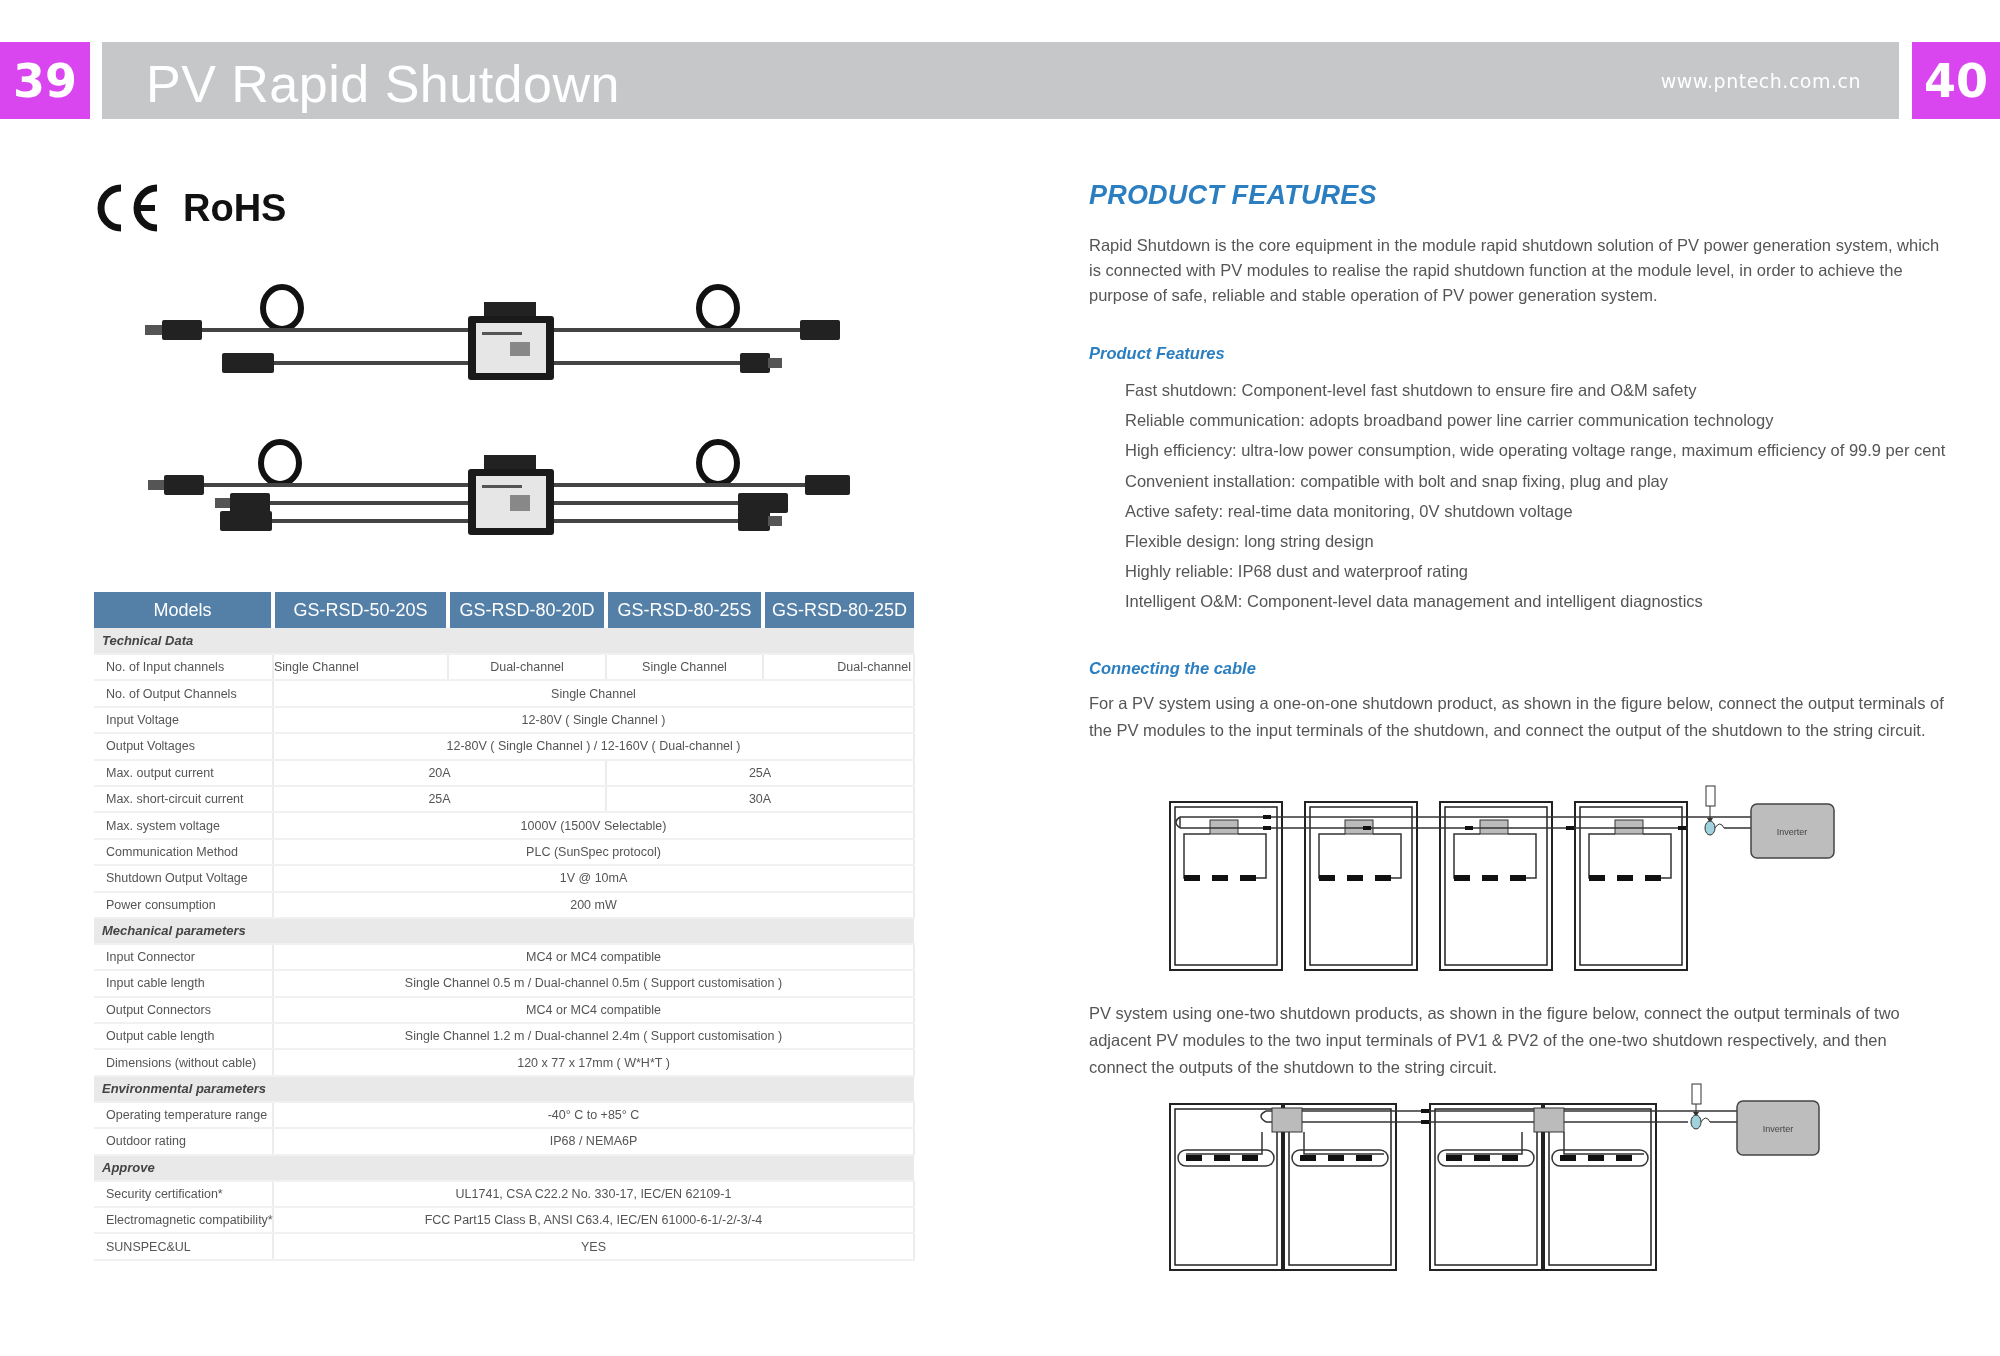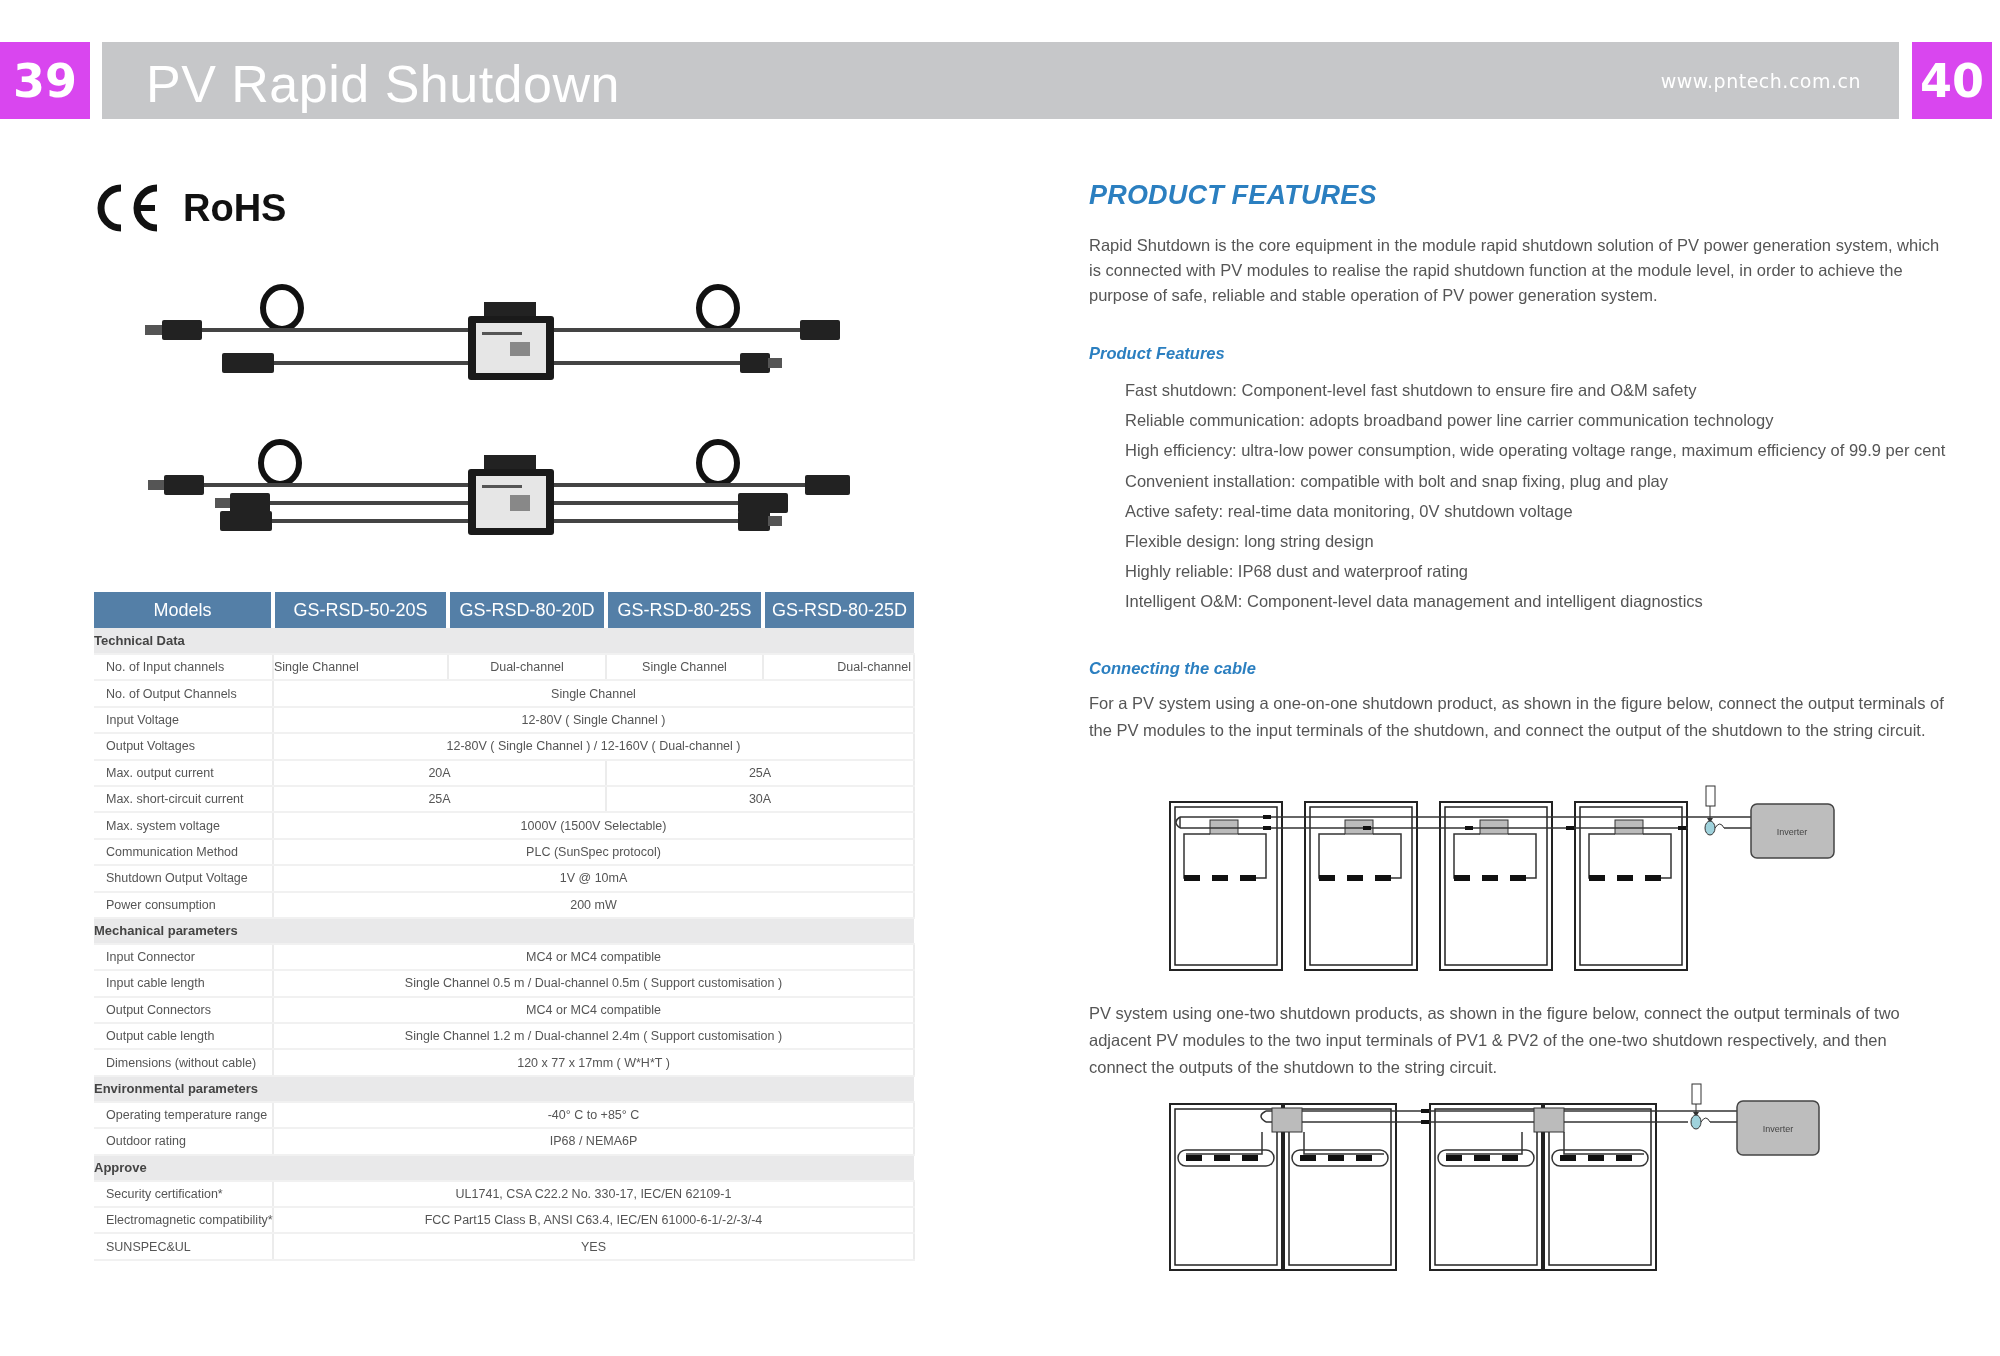--- a/index.html
+++ b/index.html
@@ -3,21 +3,21 @@
   <meta charset="utf-8">
   <style>
     * { box-sizing: border-box; margin: 0; padding: 0; }
     html, body { width: 2000px; height: 1356px; background: #ffffff; overflow: hidden; }
     body { position: relative; font-family: "Liberation Sans", sans-serif; color: #444; }
 
     
     .page-num { position: absolute; top: 42px; height: 77px; width: 90px; background: #d946ef; color: #fff;
       font-family: "DejaVu Sans", sans-serif; font-weight: bold; font-size: 46px; display: flex; align-items: center; justify-content: center; }
     .page-num.left { left: 0; }
-    .page-num.right { left: 1912px; width: 80px; }
+    .page-num.right { left: 1912px; width: 88px; }
     .header-band { position: absolute; left: 102px; top: 42px; width: 1797px; height: 77px; background: #c6c7c9; }
     .header-title { position: absolute; left: 44px; top: 12px; font-size: 52px; color: #ffffff; font-family: "Liberation Sans", sans-serif; letter-spacing: 0.5px; }
     .header-url { position: absolute; right: 38px; top: 28px; font-size: 19px; color: #ffffff; font-family: "DejaVu Sans", sans-serif; letter-spacing: 0.5px; }
 
     
     .certs { position: absolute; left: 95px; top: 184px; display: flex; align-items: center; gap: 14px; }
     .ce-mark { display: flex; gap: 4px; }
     .ce-mark svg { display: block; }
     .rohs { font-size: 38px; font-weight: bold; color: #111; font-family: "Liberation Sans", sans-serif; margin-left: 8px; }
 
@@ -25,21 +25,21 @@
     .product { position: absolute; left: 140px; width: 740px; }
     .product.one { top: 280px; height: 100px; }
     .product.two { top: 435px; height: 100px; }
 
     
     .spec-table { position: absolute; left: 94px; top: 592px; width: 820px; border-collapse: collapse; table-layout: fixed; }
     .spec-table th { background: #547fa7; color: #fff; font-weight: normal; font-size: 18px; height: 36px; border-right: 4px solid #fff; text-align: center; }
     .spec-table th:last-child { border-right: none; }
     .spec-table td { font-size: 12.5px; color: #555; height: 26.4px; border-bottom: 2px solid #f1f1f1; border-right: 2px solid #ececec; text-align: center; white-space: nowrap; overflow: visible; }
     .spec-table td.label { text-align: left; padding-left: 12px; color: #555; }
-    .spec-table tr.section td { background: #e9e9ea; color: #444; font-weight: bold; font-size: 13px; text-align: left; padding-left: 0; height: 26px; border-right: none; }
+    .spec-table tr.section td { background: #e9e9ea; color: #444; font-weight: bold; font-size: 13px; text-align: left; padding-left: 8px; height: 26px; border-right: none; font-style: italic; }
     .spec-table td.left-al { text-align: left; padding-left: 0; }
     .spec-table td.right-al { text-align: right; padding-right: 2px; }
 
     
     .right-col { position: absolute; left: 1089px; top: 180px; width: 860px; }
     .h1 { font-size: 27px; font-weight: bold; font-style: italic; color: #2b7fc0; margin-bottom: 22px; letter-spacing: 0.2px; }
     .para { font-size: 16.5px; line-height: 25px; color: #555; }
     .h2 { font-size: 16.5px; font-weight: bold; font-style: italic; color: #2b7fc0; }
     .feature-list { list-style: none; margin-left: 36px; }
     .feature-list li { font-size: 16.5px; line-height: 30.2px; color: #555; }

